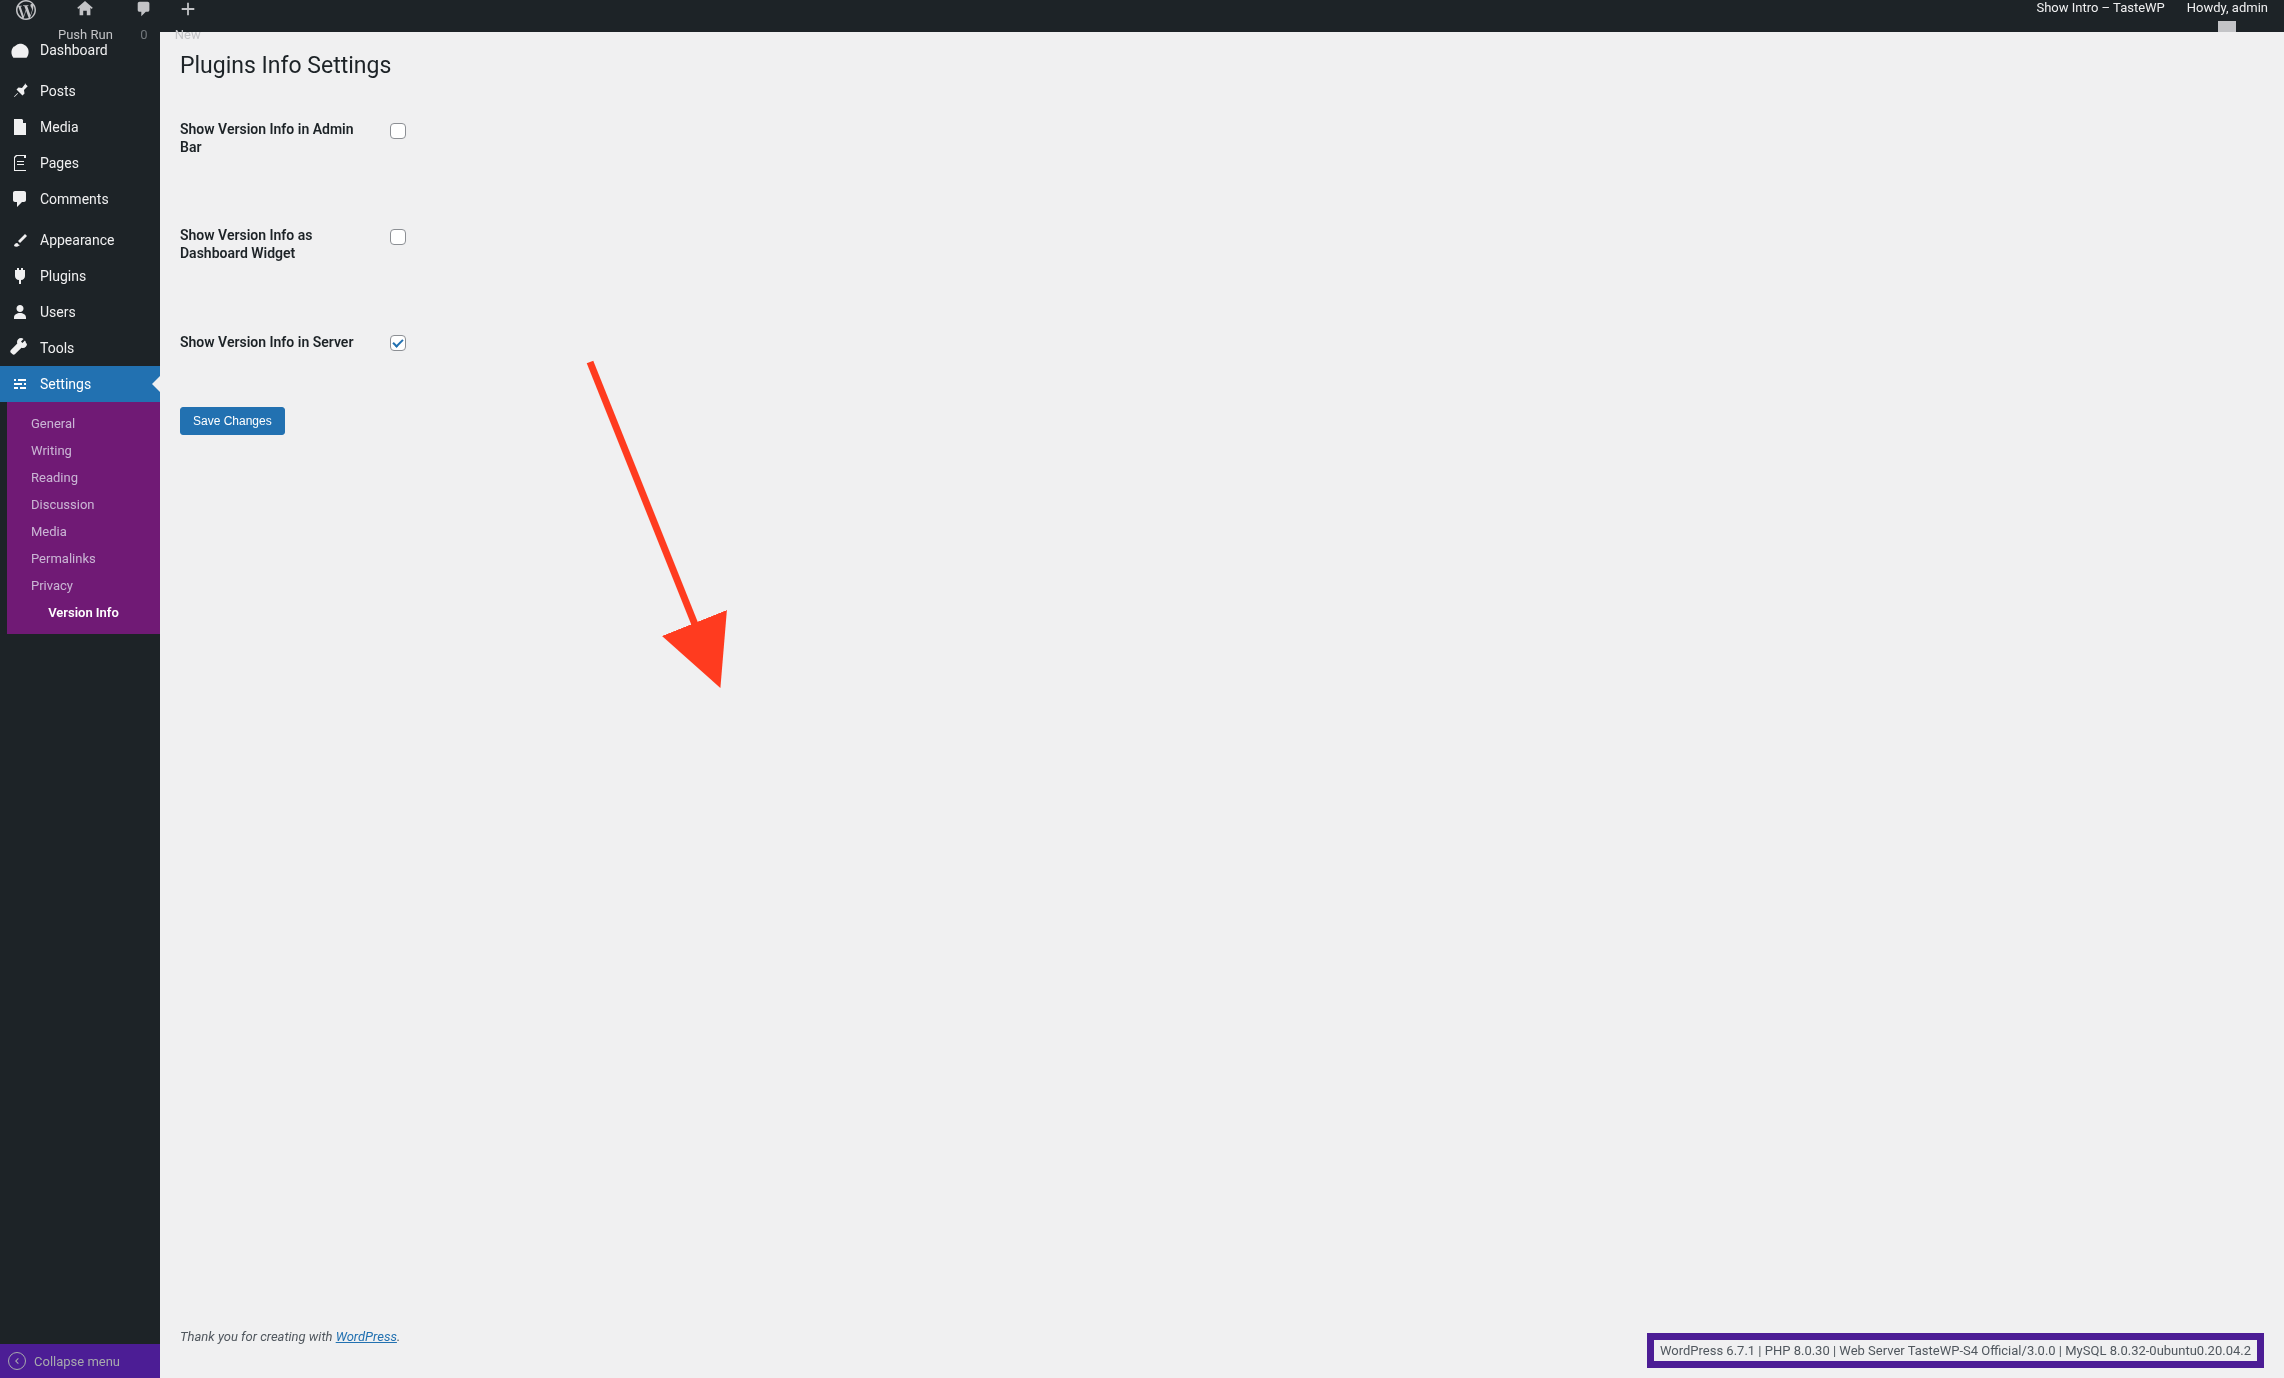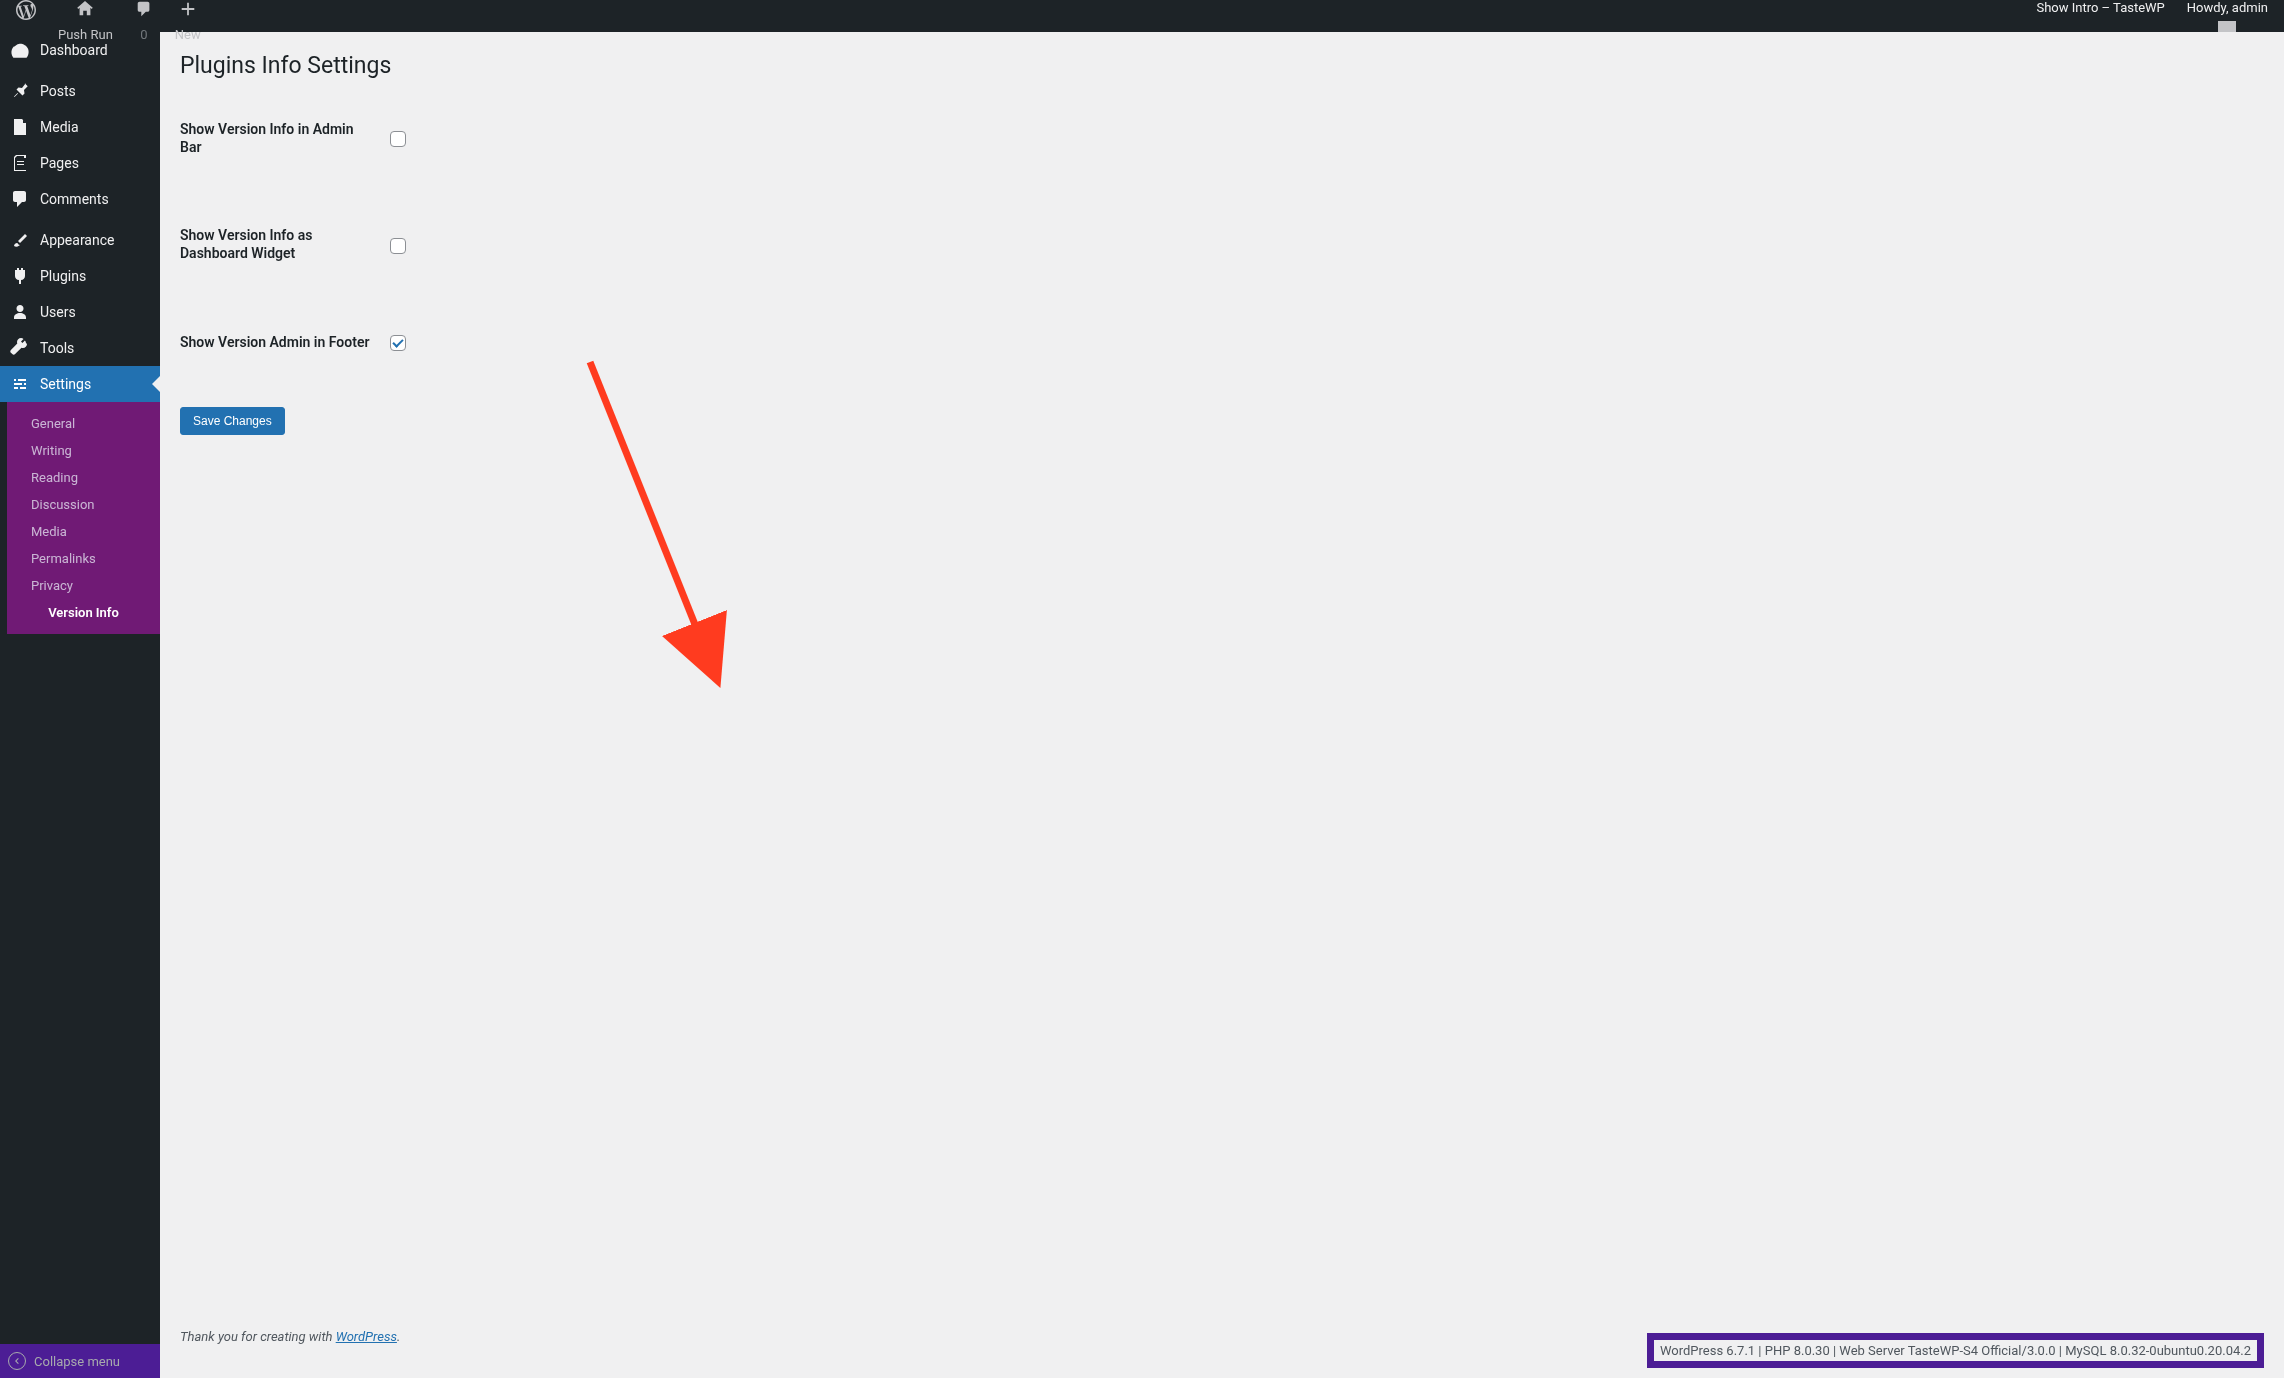--- a/index.html
+++ b/index.html
@@ -129,21 +129,21 @@
       font-weight: 400;
       padding: 9px 0 4px 0;
       line-height: 1.3;
       color: #1d2327;
     }
     form.form-table {
       margin-top: 20px;
     }
     .form-row {
       display: flex;
-      align-items: center;
+      align-items: flex-start;
       margin-bottom: 40px;
     }
     .form-row .label {
       width: 200px;
       font-weight: 600;
       font-size: 14px;
       color: #1d2327;
       line-height: 1.3;
       padding: 15px 10px 15px 0;
     }
@@ -370,21 +370,21 @@
             <input type="checkbox" class="chk" style="">
           </div>
         </div>
         <div class="form-row">
           <div class="label">Show Version Info as Dashboard Widget</div>
           <div class="field">
             <input type="checkbox" class="chk" style="">
           </div>
         </div>
         <div class="form-row">
-          <div class="label">Show Version Admin in Footer</div>
+          <div class="label">Show Version Info in Server</div>
           <div class="field">
             <input type="checkbox" class="chk" checked="" style="">
           </div>
         </div>
         <div class="submit">
           <button type="button" class="button-primary">Save Changes</button>
         </div>
       </form>
     </div>
 

